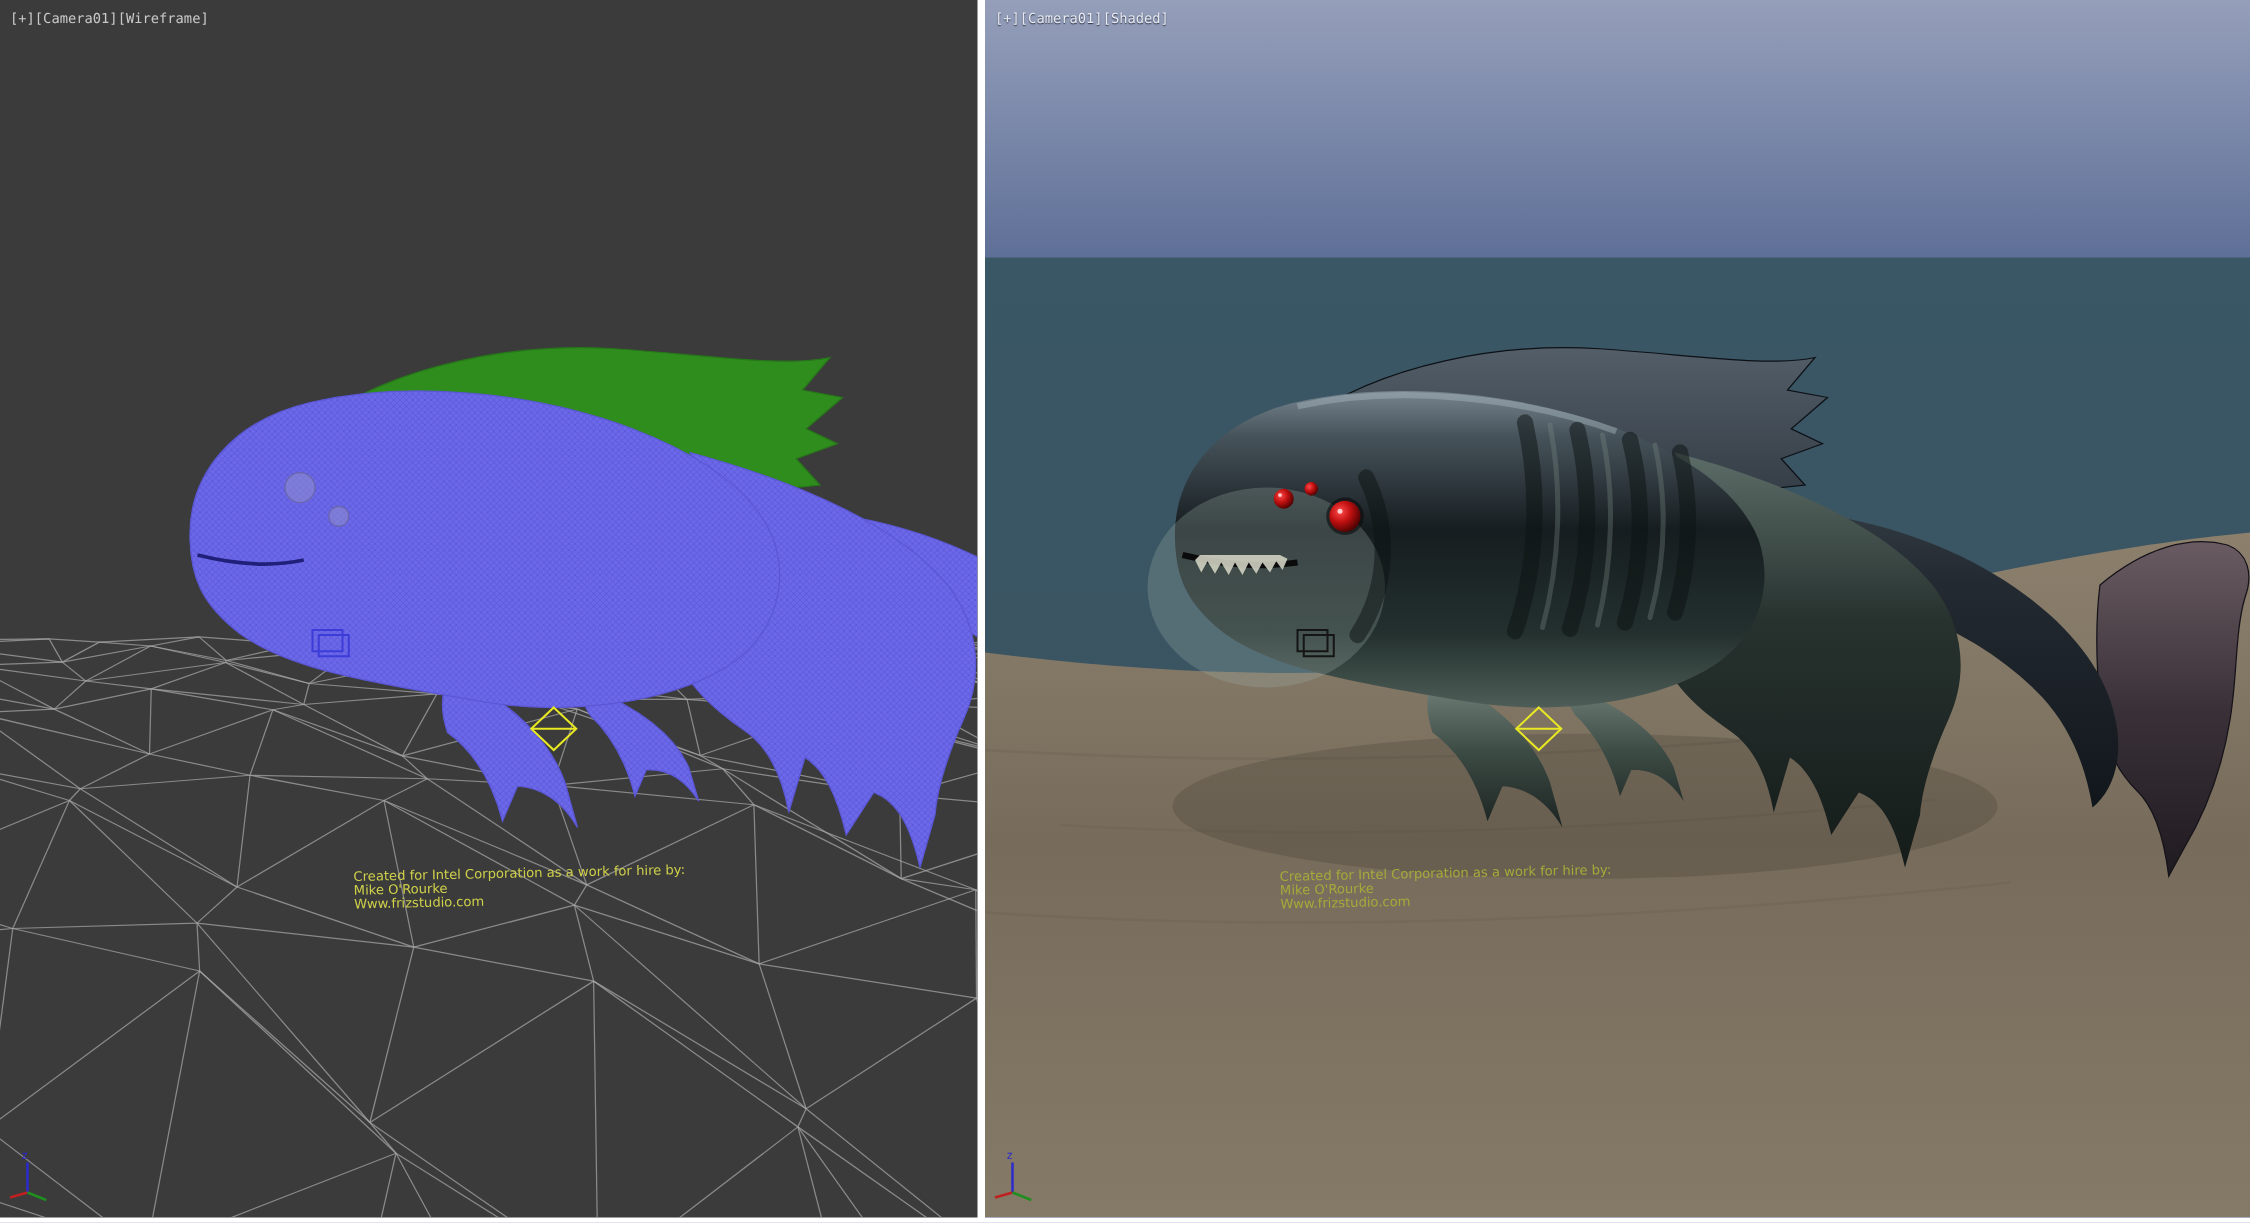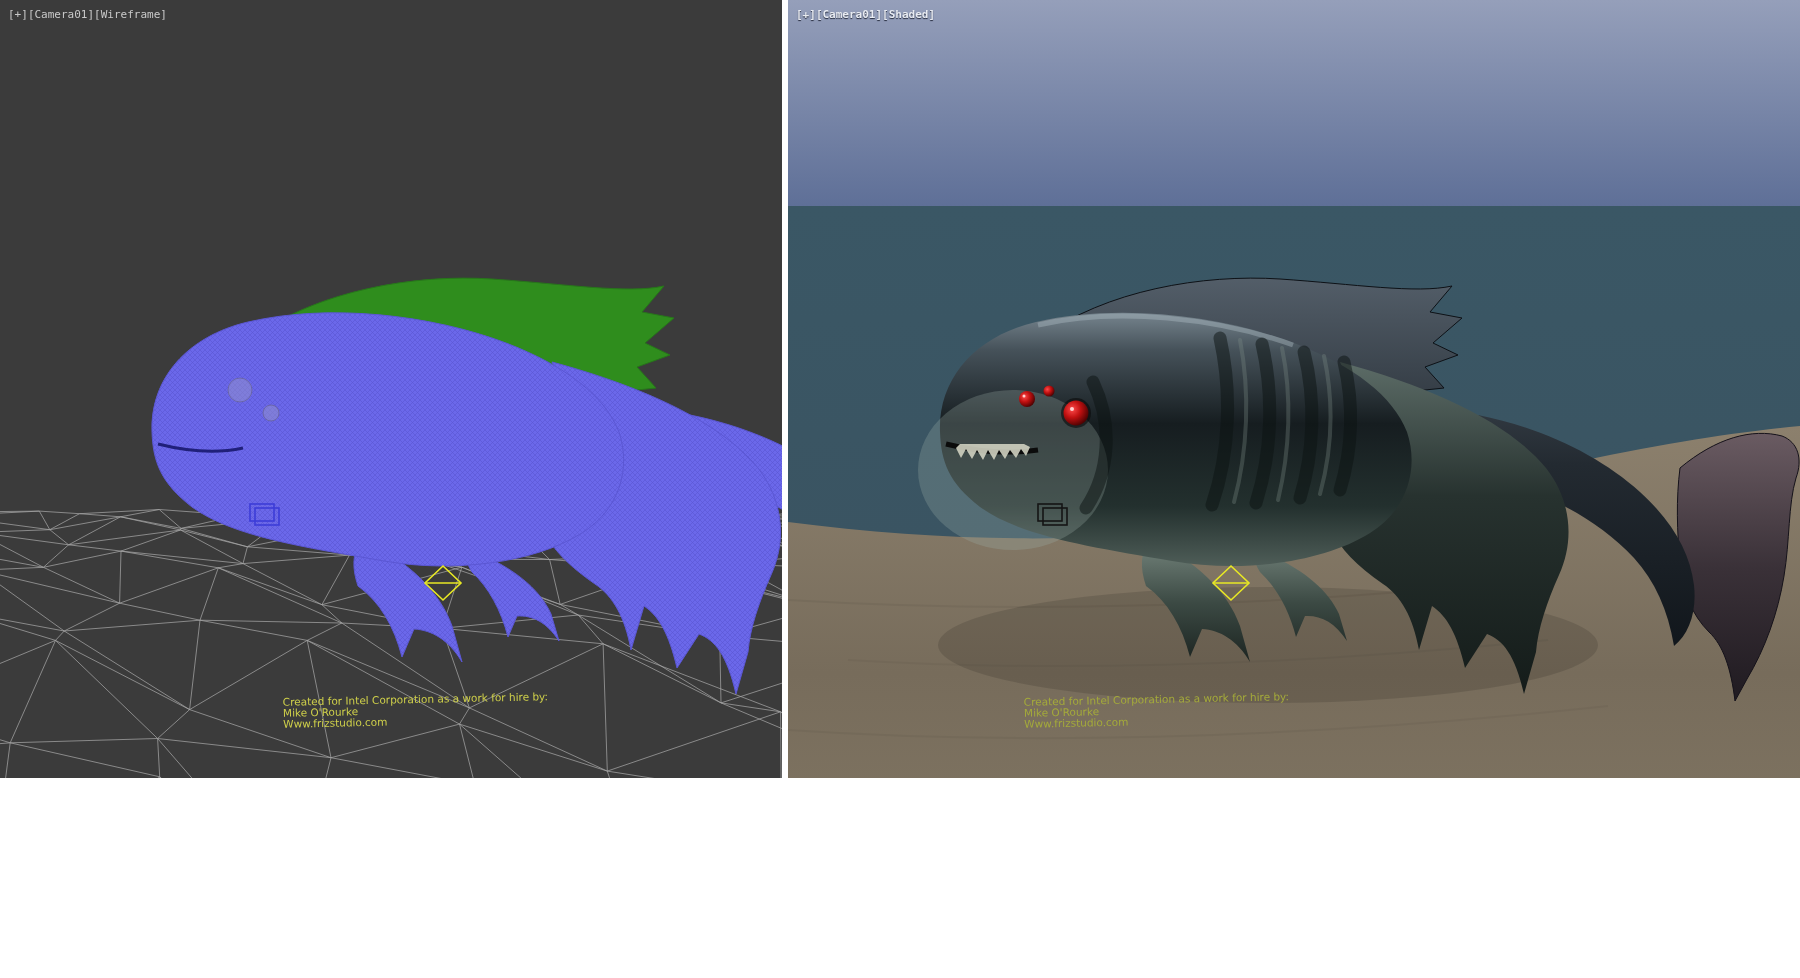--- a/index.html
+++ b/index.html
@@ -1,26 +1,26 @@
 <!DOCTYPE html>
 <html><head>
 <meta charset="utf-8">
 <style>
   html,body{margin:0;padding:0;background:#ffffff;}
-  .stage{position:relative;width:1800px;height:778px;background:#ffffff;overflow:hidden;
+  .stage{position:relative;width:1800px;height:978px;background:#ffffff;overflow:hidden;
          font-family:"DejaVu Sans",sans-serif;}
   .vp{position:absolute;top:0;height:974px;overflow:hidden;}
   .vp-left{left:0;width:782px;background:#3b3b3b;}
   .vp-right{left:788px;width:1012px;background:#5e6f97;}
   svg.layer{position:absolute;left:0;top:0;width:100%;height:100%;display:block;}
   #grid-left line{stroke:#a8a8a8;stroke-width:1;opacity:.72;}
   .vplabel{position:absolute;top:8px;left:8px;font-family:"DejaVu Sans Mono",monospace;
            font-size:11px;white-space:nowrap;}
   .vp-left .vplabel{color:#c9c9c9;}
-  .vp-right .vplabel{color:#e8ebf2;text-shadow:0 1px 1px rgba(18,24,40,.85);font-weight:bold;}
+  .vp-right .vplabel{color:#e8ebf2;text-shadow:0 1px 1px rgba(18,24,40,.85);}
   .vplabel span{cursor:pointer;}
   .credit{position:absolute;font-size:10.5px;line-height:11px;transform:rotate(-1.2deg);
           white-space:nowrap;}
   .credit-left{left:283px;top:694px;color:#cfd04a;}
   .credit-right{left:236px;top:694px;color:#a4aa3a;}
   .tripod{position:absolute;left:6px;bottom:10px;width:44px;height:48px;}
   .tripod text{font-size:9px;font-family:"DejaVu Sans Mono",monospace;fill:#2b2bd0;}
 </style>
 </head>
 <body>

